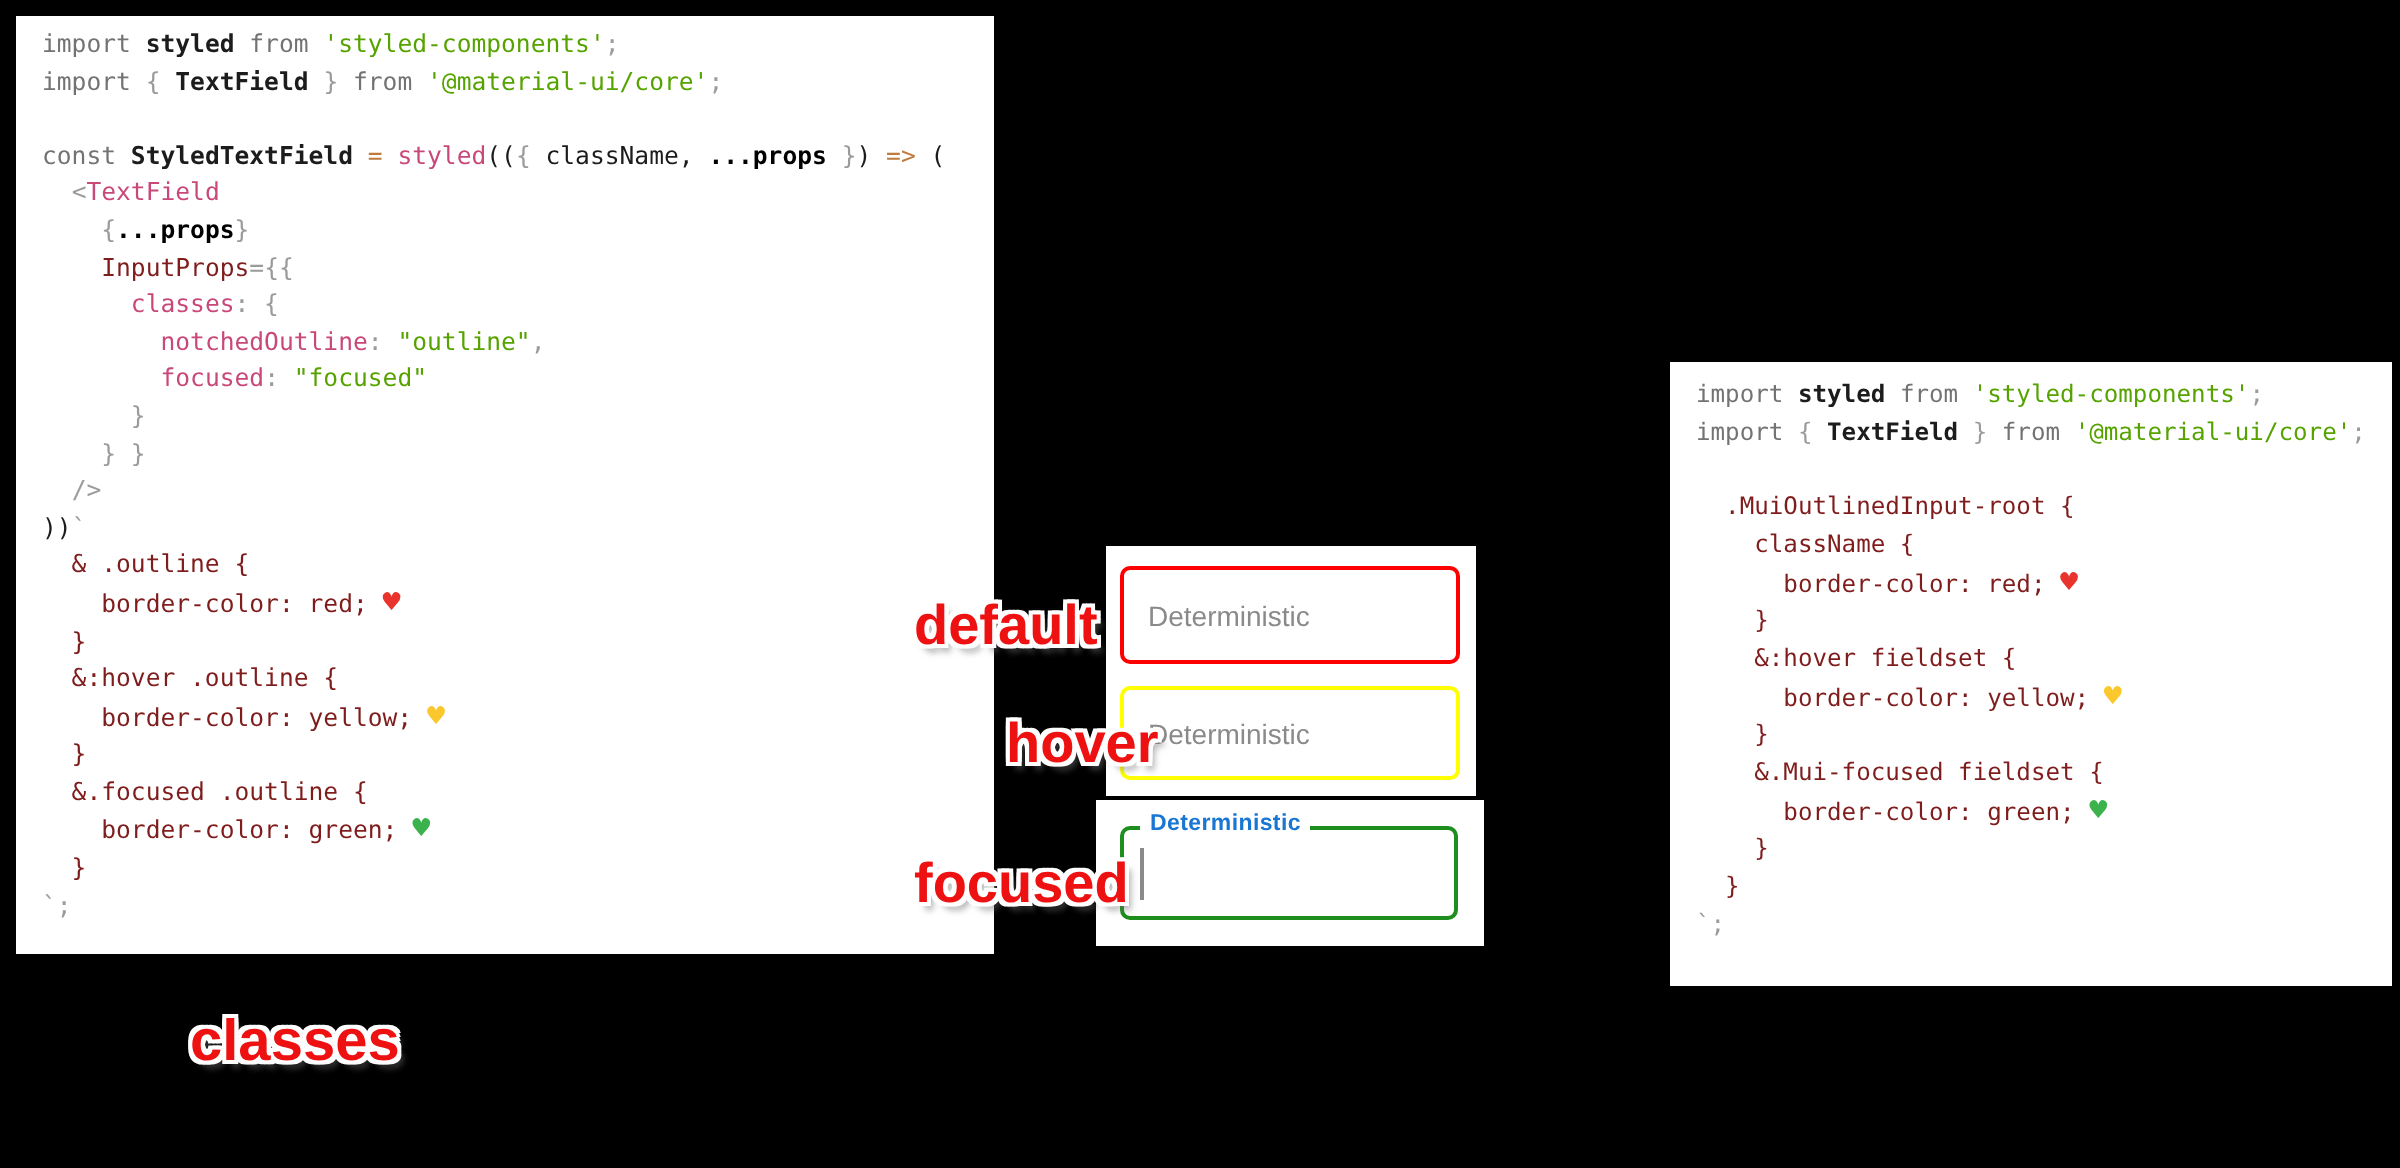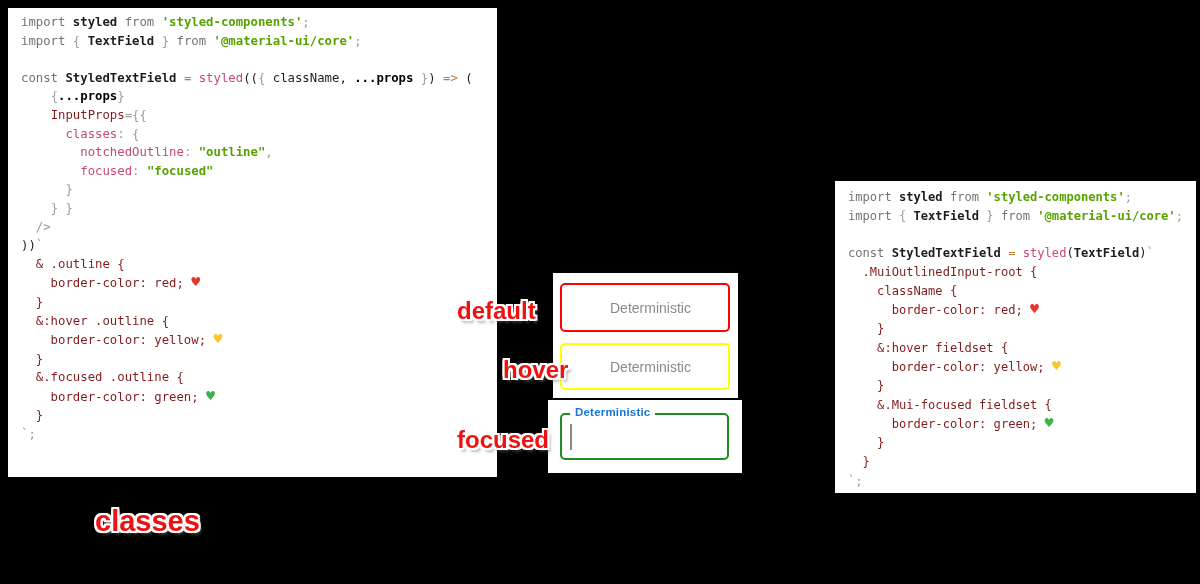--- a/index.html
+++ b/index.html
@@ -13,65 +13,66 @@
                  font-size:12.3px;line-height:18.6px;}
   .panel-globals{left:835px;top:181px;width:361px;height:312px;padding:7px 0 0 13px;
                  font-size:12.1px;line-height:18.7px;}
   .cl{white-space:pre;}
   .cl .k{color:#737373;}            
   .cl .kb{color:#000000;font-weight:bold;} 
   .cl .b{color:#1c1c1c;font-weight:bold;}  
   .cl .t{color:#1c1c1c;}
   .cl .p{color:#c84879;}            
   .cl .g{color:#7f1d1d;}            
-  .cl .s{color:#56a300;font-weight:bold;}            
+  .cl .s{color:#56a300;}            
   .cl .o{color:#bf7b3f;}            
   .cl .gr{color:#9b9b9b;}           
   .cl .hr{color:#e8342c;font-size:15px;}
   .cl .hy{color:#fac82d;font-size:15px;}
   .cl .hg{color:#3cb24d;font-size:15px;}
 
   
   .mid-panel{position:absolute;background:#ffffff;}
   .mid-a{left:553px;top:273px;width:185px;height:125px;}
   .mid-b{left:548px;top:400px;width:194px;height:73px;}
   .tf{position:absolute;box-sizing:border-box;background:#fff;border:2px solid #000;
-      border-radius:5px;display:flex;align-items:center;padding-left:36px;}
+      border-radius:5px;display:flex;align-items:center;}
   .tf-default{left:560px;top:283px;width:170px;height:49px;}
   .tf-hover{left:560px;top:343px;width:170px;height:47px;}
   .tf-focused{left:560px;top:413px;width:169px;height:47px;}
   .tf .ph{color:#8a8a8a;font-size:14px;padding-left:12px;}
   .tf-legend{position:absolute;top:-9px;left:8px;background:#fff;padding:0 5px;
              font-size:11.5px;font-weight:bold;letter-spacing:.2px;}
   .caret{position:absolute;left:8px;top:9px;width:2px;height:26px;background:#8a8a8a;}
 
   
   .red-label{position:absolute;font-weight:bold;color:#ee1111;
      text-shadow:-2px -2px 0 #fff,2px -2px 0 #fff,-2px 2px 0 #fff,2px 2px 0 #fff,
                  0 -2px 0 #fff,0 2px 0 #fff,-2px 0 0 #fff,2px 0 0 #fff,
                  3px 4px 3px rgba(110,110,110,.55);}
-  .lab-state{font-size:24px;}
+  .lab-state{font-size:28px;}
   .lab-default{left:457px;top:297px;}
   .lab-hover{left:462px;top:356px;margin-left:41px;}
   .lab-focused{left:457px;top:426px;}
   .lab-caption{font-size:29px;}
   .lab-classes{left:95px;top:505px;}
   .lab-globals{left:913px;top:517px;}
 </style>
 </head>
 <body>
 
 <div class="stage">
 
   <div class="code-panel panel-classes">
     <div>
         <div class="cl"><span class="k">import </span><span class="b">styled </span><span class="k">from </span><span class="s">'styled-components'</span><span class="gr">;</span></div>
         <div class="cl"><span class="k">import </span><span class="gr">{ </span><span class="b">TextField </span><span class="gr">} </span><span class="k">from </span><span class="s">'@material-ui/core'</span><span class="gr">;</span></div>
         <div class="cl">&nbsp;</div>
         <div class="cl"><span class="k">const </span><span class="b">StyledTextField </span><span class="o">= </span><span class="p">styled</span><span class="t">((</span><span class="gr">{ </span><span class="t">className, </span><span class="kb">...props </span><span class="gr">}</span><span class="t">) </span><span class="o">=&gt; </span><span class="t">(</span></div>
+        <div class="cl"><span class="t">  </span><span class="gr">&lt;</span><span class="p">TextField</span></div>
         <div class="cl"><span class="t">    </span><span class="gr">{</span><span class="kb">...props</span><span class="gr">}</span></div>
         <div class="cl"><span class="t">    </span><span class="g">InputProps</span><span class="gr">={{</span></div>
         <div class="cl"><span class="t">      </span><span class="p">classes</span><span class="gr">: {</span></div>
         <div class="cl"><span class="t">        </span><span class="p">notchedOutline</span><span class="gr">: </span><span class="s">"outline"</span><span class="gr">,</span></div>
         <div class="cl"><span class="t">        </span><span class="p">focused</span><span class="gr">: </span><span class="s">"focused"</span></div>
         <div class="cl"><span class="t">      </span><span class="gr">}</span></div>
         <div class="cl"><span class="t">    </span><span class="gr">} }</span></div>
         <div class="cl"><span class="t">  </span><span class="gr">/&gt;</span></div>
         <div class="cl"><span class="t">))</span><span class="gr">`</span></div>
         <div class="cl"><span class="g">  &amp; .outline {</span></div>
@@ -85,21 +86,20 @@
         <div class="cl"><span class="g">  }</span></div>
         <div class="cl"><span class="gr">`;</span></div>
       </div>
   </div>
 
   <div class="code-panel panel-globals">
     <div>
         <div class="cl"><span class="k">import </span><span class="b">styled </span><span class="k">from </span><span class="s">'styled-components'</span><span class="gr">;</span></div>
         <div class="cl"><span class="k">import </span><span class="gr">{ </span><span class="b">TextField </span><span class="gr">} </span><span class="k">from </span><span class="s">'@material-ui/core'</span><span class="gr">;</span></div>
         <div class="cl">&nbsp;</div>
-        <div class="cl"><span class="k">const </span><span class="b">StyledTextField </span><span class="o">= </span><span class="p">styled</span><span class="t">(</span><span class="b">TextField</span><span class="t">)</span><span class="gr">`</span></div>
         <div class="cl"><span class="g">  .MuiOutlinedInput-root {</span></div>
         <div class="cl"><span class="g">    className {</span></div>
         <div class="cl"><span class="g">      border-color: red; </span><span class="hr">♥</span></div>
         <div class="cl"><span class="g">    }</span></div>
         <div class="cl"><span class="g">    &amp;:hover fieldset {</span></div>
         <div class="cl"><span class="g">      border-color: yellow; </span><span class="hy">♥</span></div>
         <div class="cl"><span class="g">    }</span></div>
         <div class="cl"><span class="g">    &amp;.Mui-focused fieldset {</span></div>
         <div class="cl"><span class="g">      border-color: green; </span><span class="hg">♥</span></div>
         <div class="cl"><span class="g">    }</span></div>

